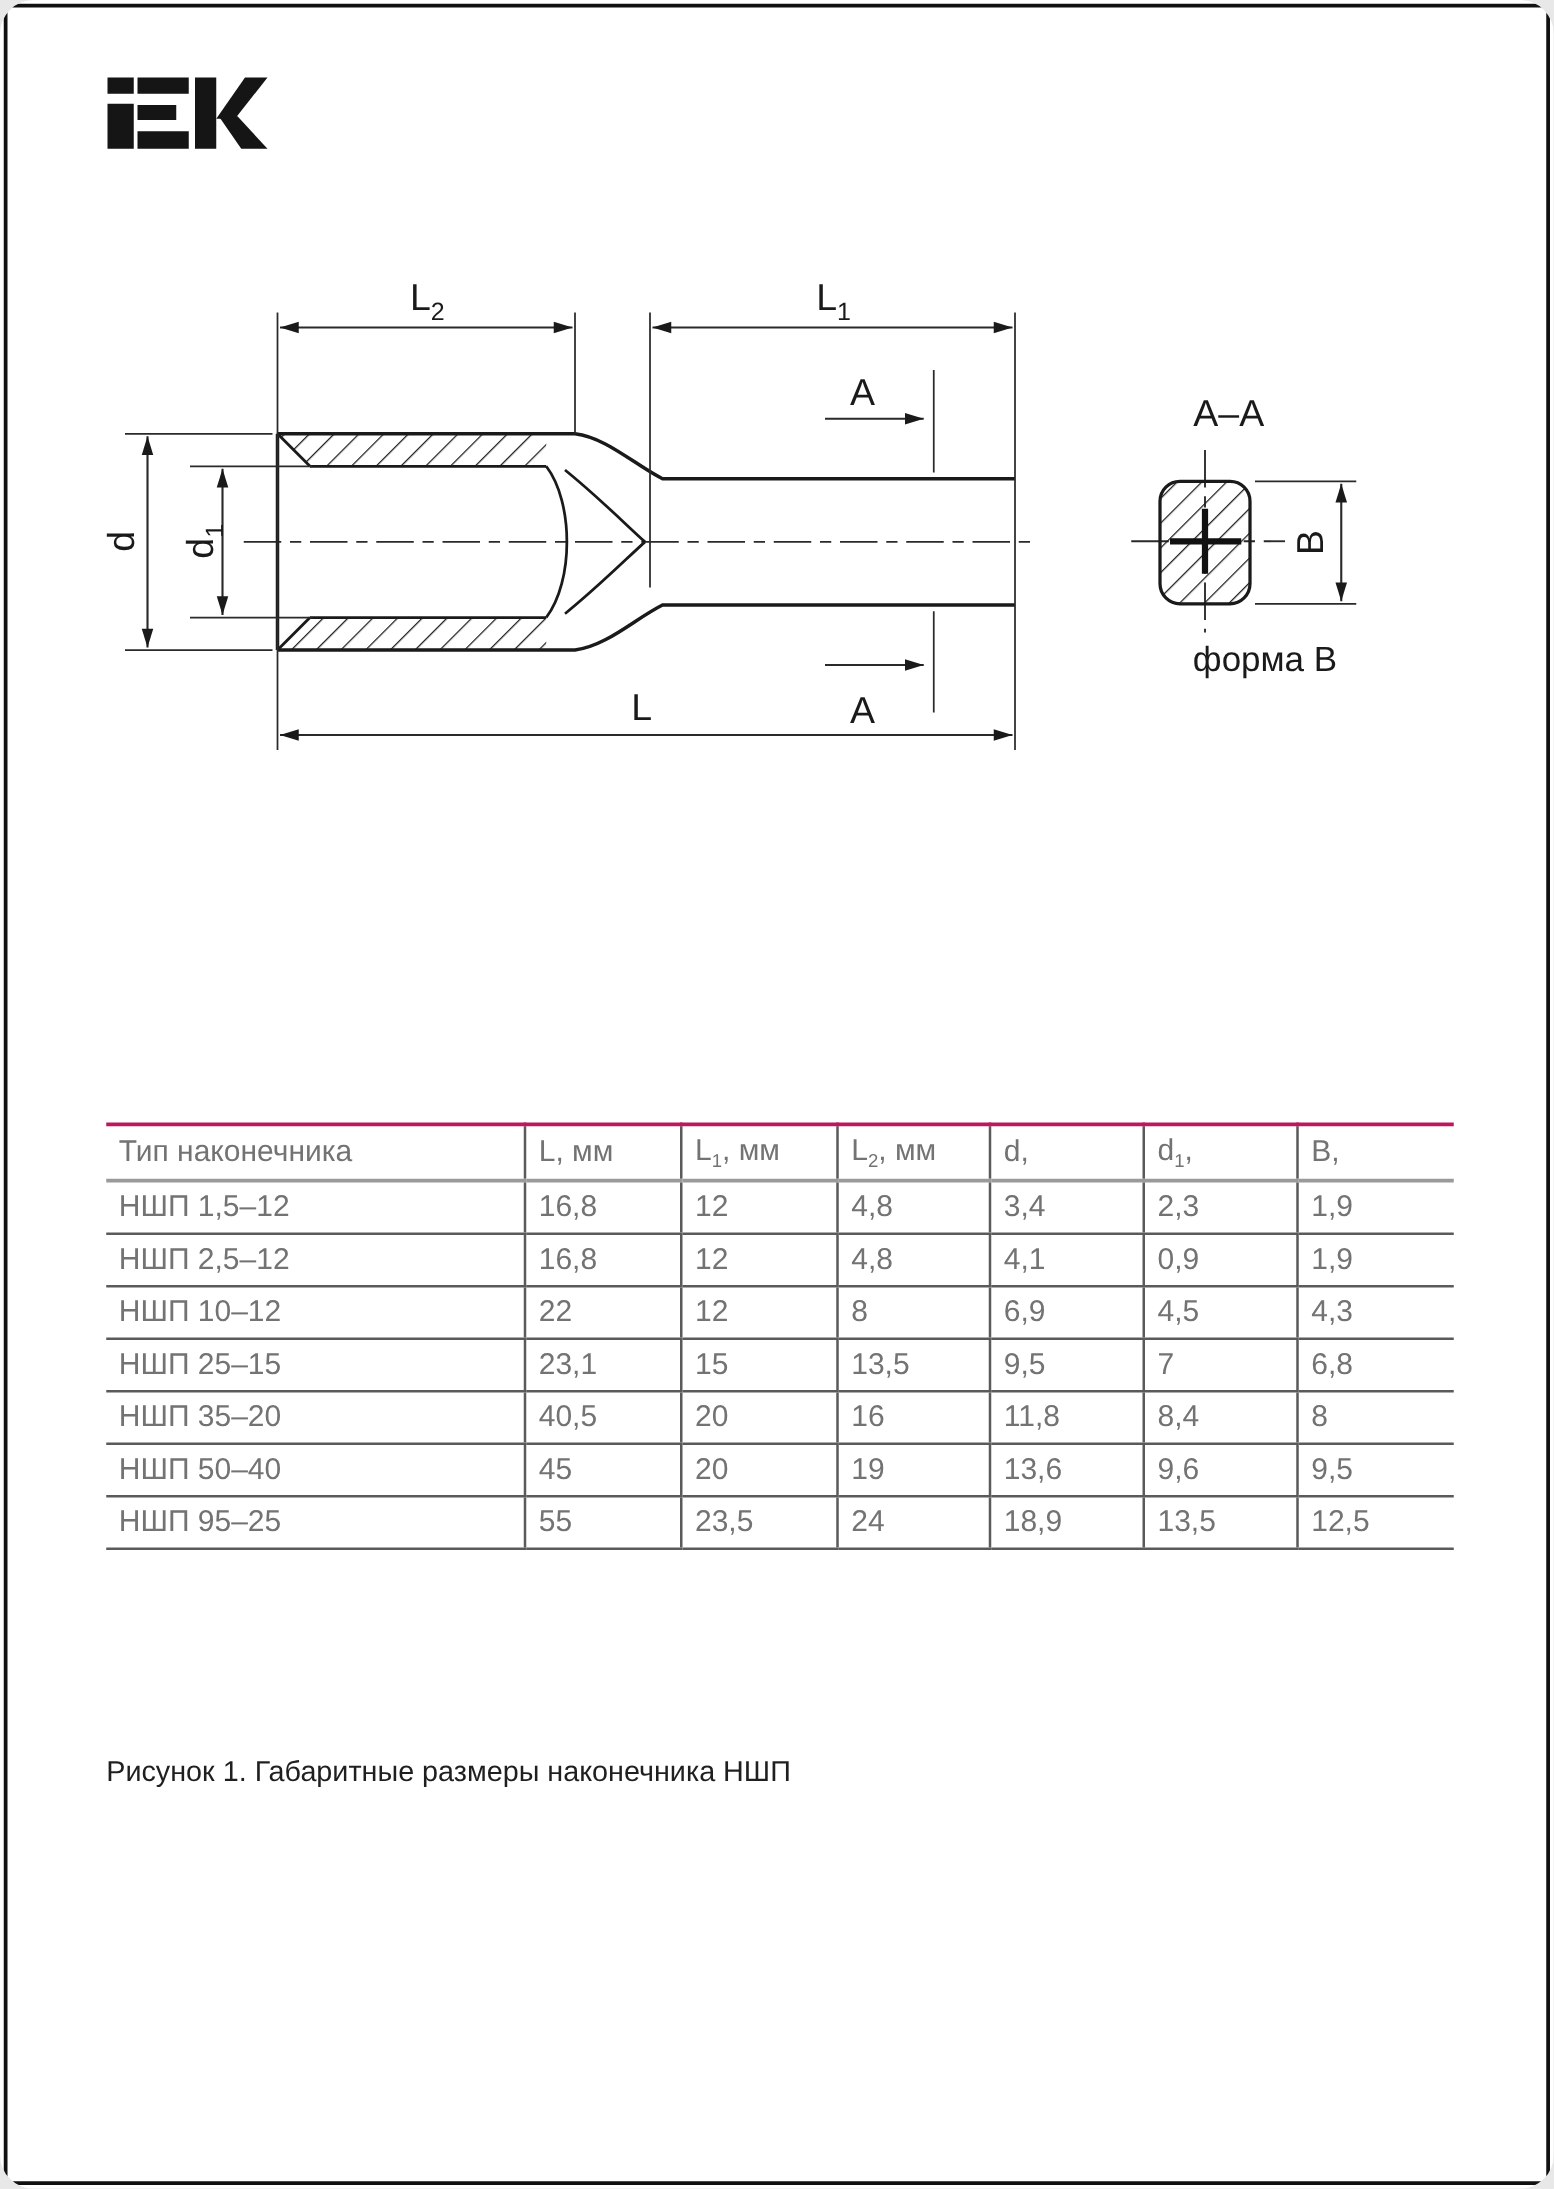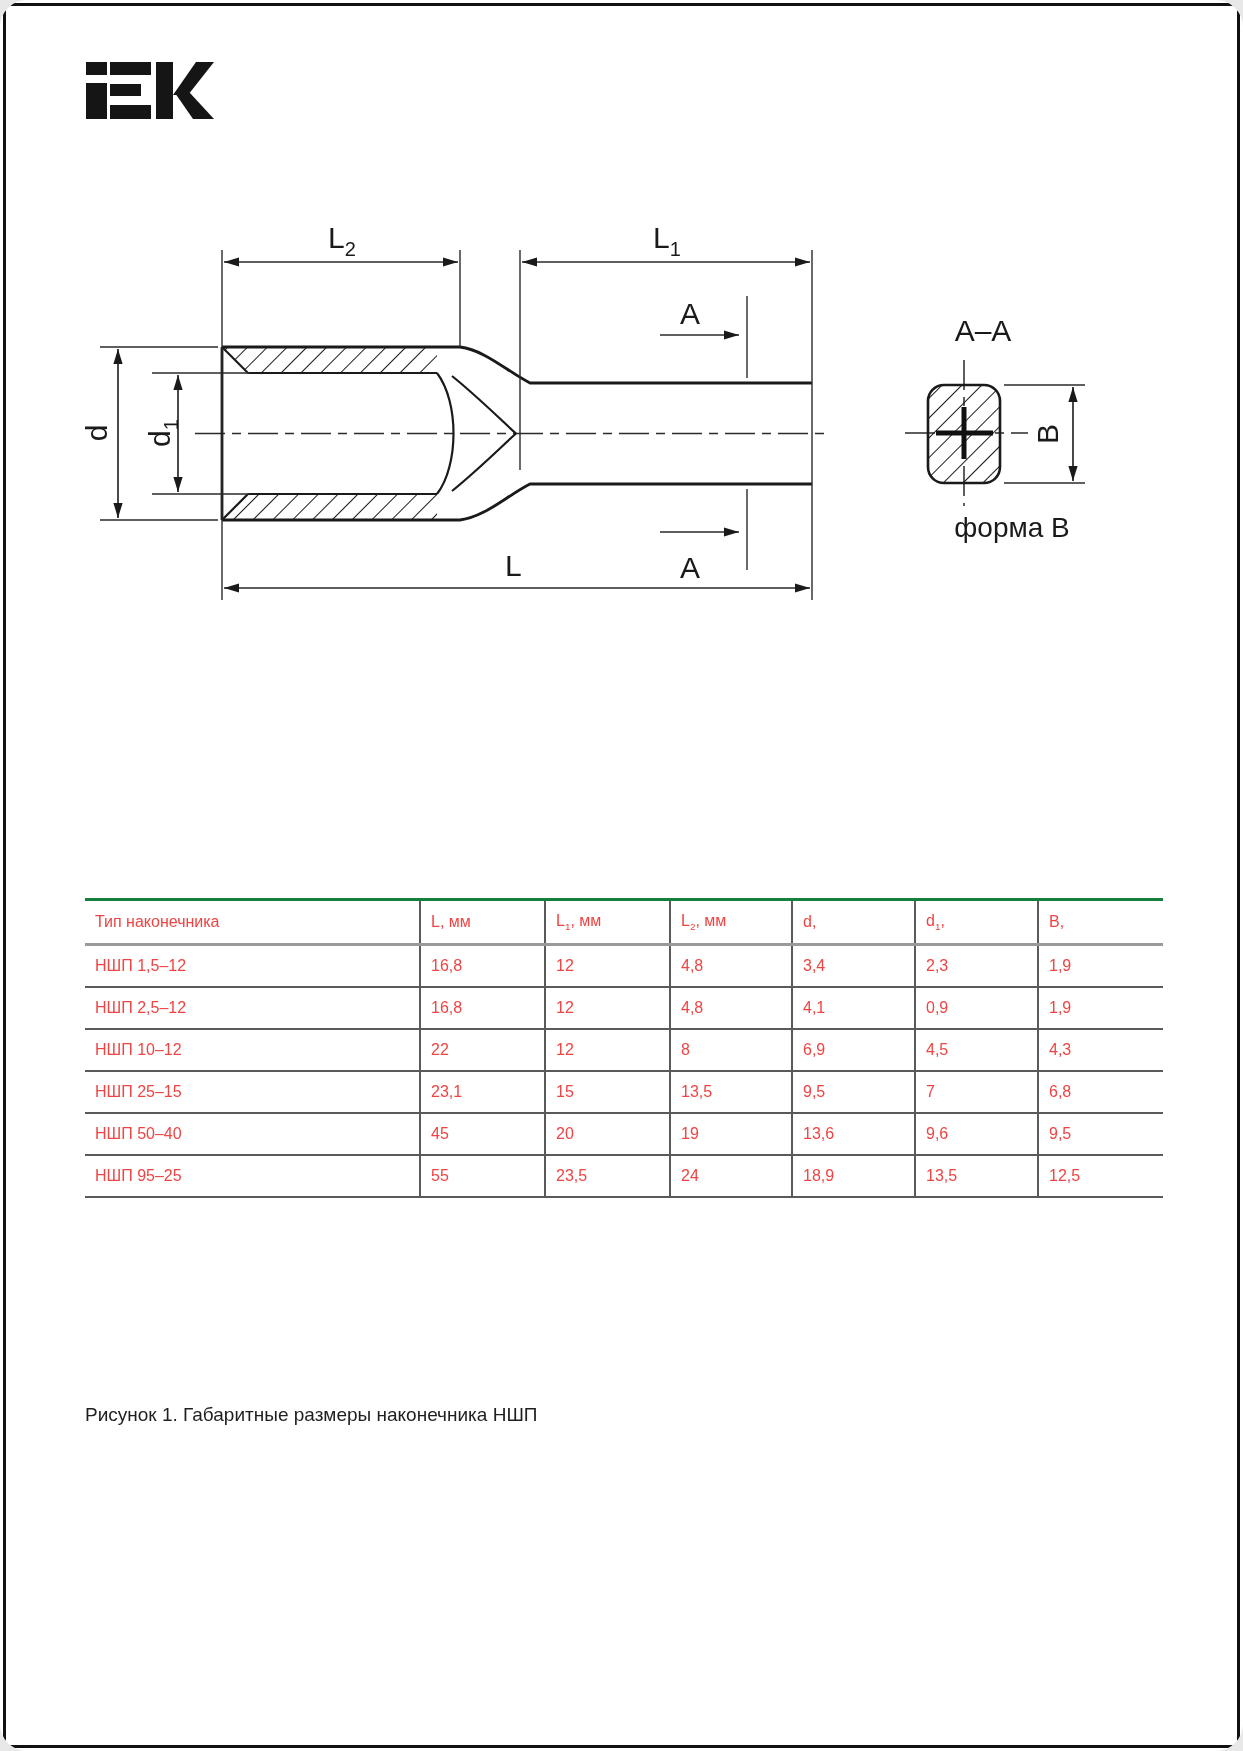--- a/index.html
+++ b/index.html
@@ -12,39 +12,39 @@
     position:absolute;left:3px;top:3px;right:3px;bottom:3px;
     border:3px solid #111111;pointer-events:none;
   }
   .logo-svg{position:absolute;left:0;top:0;}
   .drawing-svg{position:absolute;left:0;top:200px;}
 
   
   .dim-table-wrap{position:absolute;left:85px;top:898px;width:1078px;}
   table.dim-table{
     width:1078px;border-collapse:collapse;table-layout:fixed;
-    font-size:16px;color:#ef4444;
-    border-top:3px solid #15803d;
+    font-size:24px;color:#737373;
+    border-top:3px solid #be185d;
   }
   table.dim-table th{
     font-weight:normal;text-align:left;height:42px;padding:0 0 0 10px;
     border-bottom:3px solid #9a9a9a;white-space:nowrap;overflow:hidden;
   }
   table.dim-table td{
     height:40px;padding:0 0 0 10px;white-space:nowrap;overflow:hidden;
     border-bottom:2px solid #5a5a5a;
   }
   table.dim-table th + th, table.dim-table td + td{
     border-left:2px solid #5a5a5a;
   }
   table.dim-table sub{font-size:62%;}
 
   
   .caption{
-    position:absolute;left:85px;top:1404px;font-size:19px;color:#1f1f1f;
+    position:absolute;left:85px;top:1404px;font-size:23px;color:#1f1f1f;
   }
 
   
   .outline{stroke:#1a1a1a;stroke-width:2.8;fill:none;}
   .thin{stroke:#1a1a1a;stroke-width:2.2;fill:none;}
   .ext{stroke:#2a2a2a;stroke-width:1.4;fill:none;}
   .dim{stroke:#2a2a2a;stroke-width:1.7;fill:none;}
   .cline{stroke:#2a2a2a;stroke-width:1.5;fill:none;stroke-dasharray:30 7 9 7;}
   .bold-cl{stroke:#111111;stroke-width:5;fill:none;}
   .dim-label{font-family:"Liberation Sans","DejaVu Sans",sans-serif;font-size:30px;fill:#1a1a1a;}
@@ -224,20 +224,29 @@
           <tr>
             <td>НШП 25–15</td>
             <td>23,1</td>
             <td>15</td>
             <td>13,5</td>
             <td>9,5</td>
             <td>7</td>
             <td>6,8</td>
           </tr>
           <tr>
+            <td>НШП 35–20</td>
+            <td>40,5</td>
+            <td>20</td>
+            <td>16</td>
+            <td>11,8</td>
+            <td>8,4</td>
+            <td>8</td>
+          </tr>
+          <tr>
             <td>НШП 50–40</td>
             <td>45</td>
             <td>20</td>
             <td>19</td>
             <td>13,6</td>
             <td>9,6</td>
             <td>9,5</td>
           </tr>
           <tr>
             <td>НШП 95–25</td>

